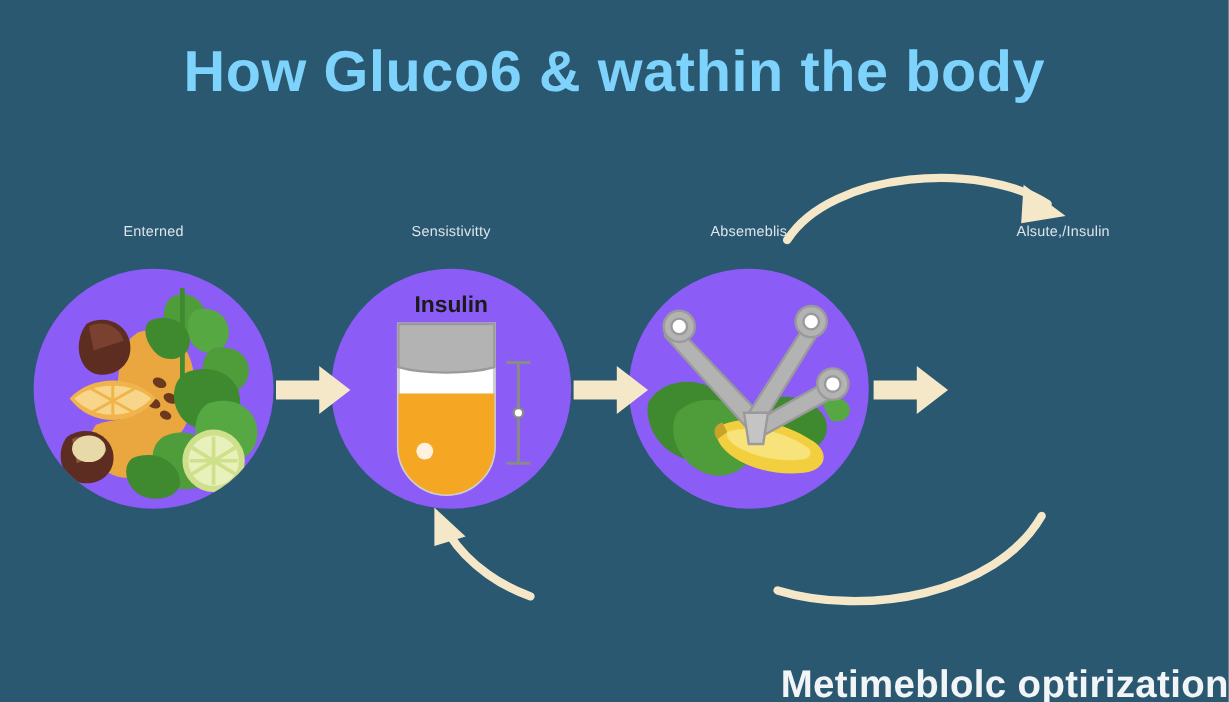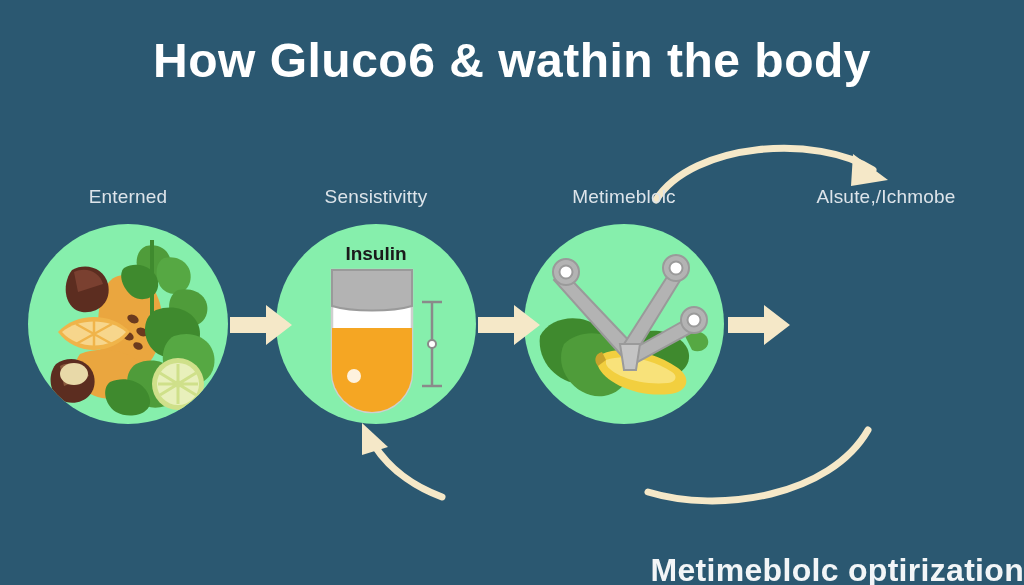--- a/index.html
+++ b/index.html
@@ -20,21 +20,21 @@
     overflow: hidden;
   }
 
   
   #title {
     position: absolute;
     top: 33px;
     left: 0;
     width: 1024px;
     text-align: center;
-    color: #ffffff;
+    color: #7dd3fc;
     font-size: 48px;
     font-weight: bold;
     letter-spacing: 0.5px;
     white-space: nowrap;
   }
 
   
   #steps {
     position: absolute;
     top: 186px;
@@ -48,33 +48,33 @@
     width: 236px;
     height: 240px;
   }
   .step-label {
     position: absolute;
     top: 0;
     left: 0;
     width: 236px;
     text-align: center;
     color: #dde4ea;
-    font-size: 19px;
+    font-size: 12px;
     font-weight: 400;
     letter-spacing: 0.2px;
     white-space: nowrap;
   }
   .bubble {
     position: absolute;
     top: 38px;
     left: 18px;
     width: 200px;
     height: 200px;
     border-radius: 50%;
-    background: #86efac;
+    background: #8b5cf6;
     overflow: hidden;
   }
   .bubble svg { display: block; }
 
   
   .connector {
     position: absolute;
     top: 303px;
     width: 66px;
     height: 44px;
@@ -176,21 +176,21 @@
 
           <line x1="156" y1="78" x2="156" y2="162" stroke="#8a8a8a" stroke-width="2.5"></line>
           <line x1="146" y1="78" x2="166" y2="78" stroke="#8a8a8a" stroke-width="2.5"></line>
           <line x1="146" y1="162" x2="166" y2="162" stroke="#8a8a8a" stroke-width="2.5"></line>
           <circle cx="156" cy="120" r="4" fill="#ffffff" stroke="#8a8a8a" stroke-width="2"></circle>
         </svg>
       </div>
     </div>
 
     <div class="step" style="left:506px;">
-      <div class="step-label">Metimeblolc</div>
+      <div class="step-label">Absemeblis</div>
       <div class="bubble">
         <svg width="200" height="200" viewBox="0 0 200 200">
 
           <path d="M16 112 C26 92 58 88 76 104 C94 120 88 150 66 158 C42 166 12 142 16 112 Z" fill="#3f8a2e"></path>
           <path d="M40 120 C56 104 86 106 100 124 C114 142 104 168 80 172 C54 176 28 146 40 120 Z" fill="#4f9c3a"></path>
           <path d="M108 112 C130 100 158 110 164 126 C170 144 150 158 126 154 C106 150 96 122 108 112 Z" fill="#3f8a2e"></path>
           <path d="M160 110 C170 104 182 108 184 116 C186 124 176 130 168 126 Z" fill="#56a843"></path>
 
           <path d="M78 130 C96 122 128 126 154 144 C168 154 164 168 146 170 C112 174 80 158 74 142 C71 134 73 132 78 130 Z" fill="#f2cf3f"></path>
           <path d="M82 136 C100 130 126 134 148 148 C154 152 152 158 144 159 C114 162 86 150 82 140 Z" fill="#f8e27a"></path>
@@ -206,21 +206,21 @@
             <path d="M168 92 L104 128 L110 140 L176 104 Z"></path>
             <circle cx="170" cy="96" r="13" fill="#b3b3b3"></circle>
             <circle cx="170" cy="96" r="6.5" fill="#ffffff"></circle>
           </g>
           <path d="M96 120 L116 120 L112 146 L100 146 Z" fill="#c4c4c4" stroke="#9a9a9a" stroke-width="2"></path>
         </svg>
       </div>
     </div>
 
     <div class="step" style="left:768px;">
-      <div class="step-label">Alsute,/Ichmobe</div>
+      <div class="step-label">Alsute,/Insulin</div>
     </div>
   </div>
 
   <div class="connector" style="left:228px;">
     <svg width="66" height="44" viewBox="0 0 66 44">
       <path d="M2 14 L38 14 L38 2 L64 22 L38 42 L38 30 L2 30 Z" fill="#f5e8c8"></path>
     </svg>
   </div>
   <div class="connector" style="left:476px;">
     <svg width="66" height="44" viewBox="0 0 66 44">

